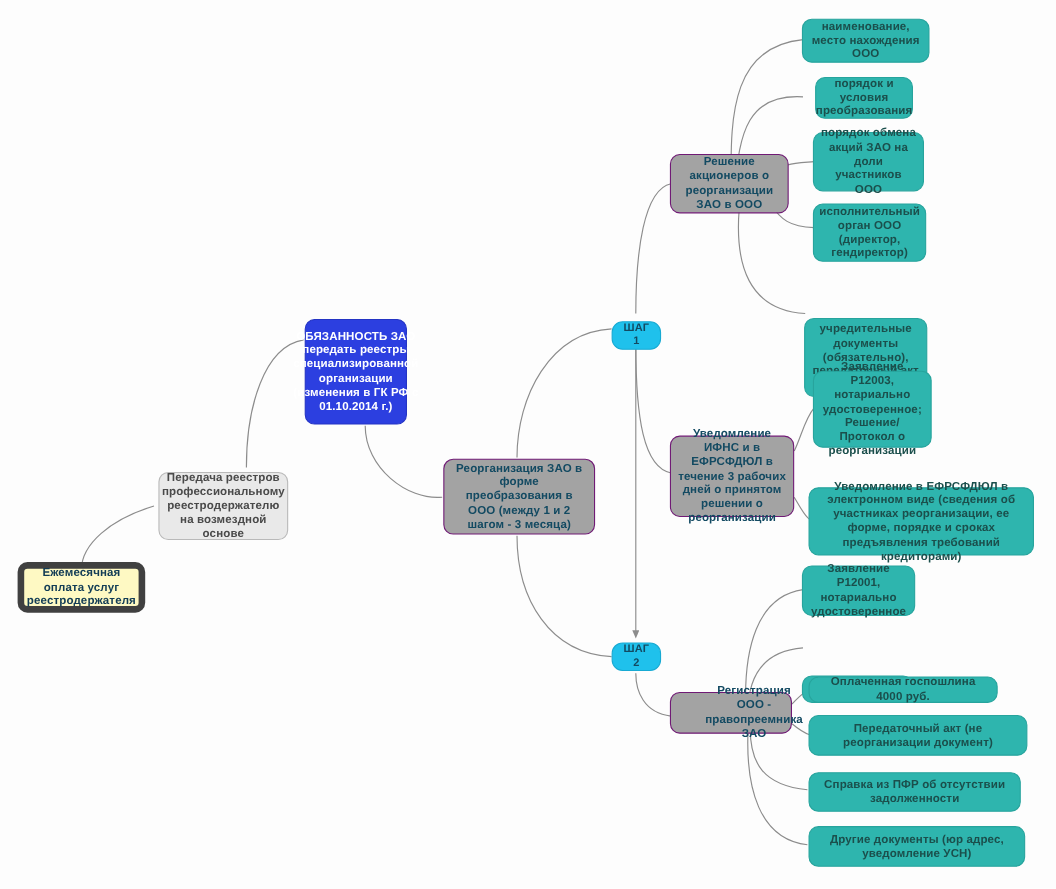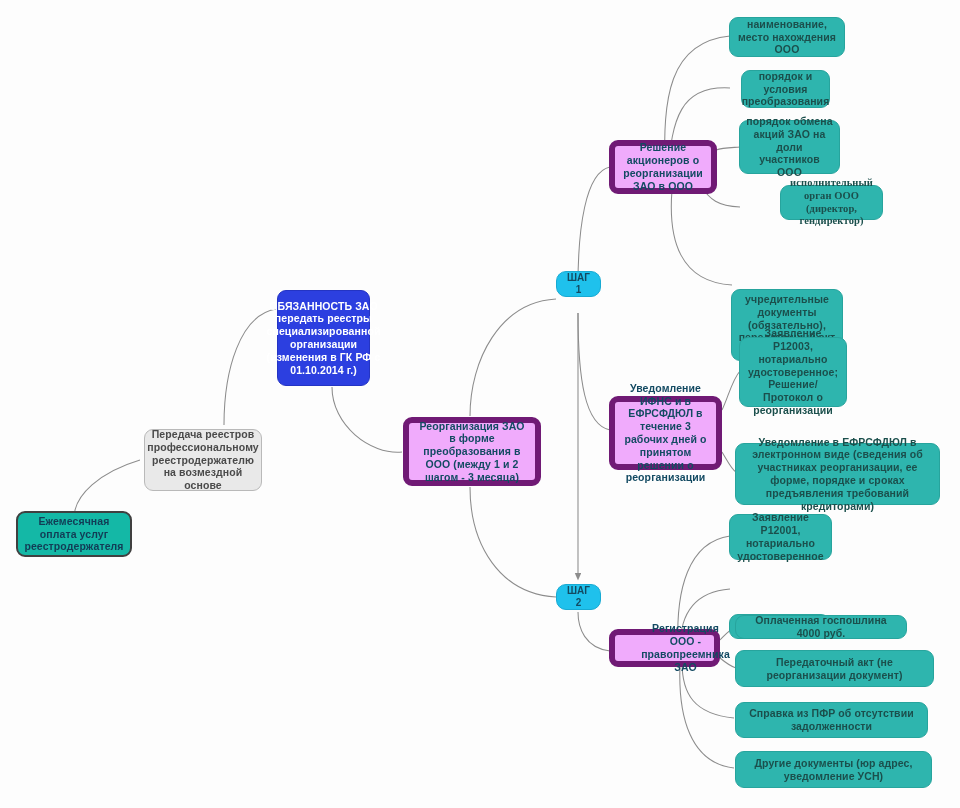--- a/index.html
+++ b/index.html
@@ -41,37 +41,37 @@
   }
   
   .n-teal {
     background: #2eb5ae;
     border: 1px solid #27a49d;
     color: #1b4f4c;
     font-size: 10.5px;
   }
   
   .n-cyan {
-    background: #f0abfc;
-    border: 6px solid #701a75;
+    background: #a3a3a3;
+    border: 1px solid #701a75;
     color: #134a62;
     font-size: 10.5px;
   }
   
   .n-step {
     background: #1fc1ec;
     border: 1px solid #17aad3;
     color: #134a62;
     font-size: 10px;
     border-radius: 10px;
   }
   
   .n-blue {
-    background: #14b8a6;
-    border: 2px solid #404040;
+    background: #fef9c3;
+    border: 6px solid #404040;
     color: #123c55;
     font-size: 10.5px;
   }
   
   .n-royal {
     background: #2c3fe0;
     border: 1px solid #2434c4;
     color: #ffffff;
     font-size: 10.5px;
   }
@@ -141,21 +141,21 @@
   </div>
 
   <div class="node n-royal" style="left:277px; top:290px; width:93px; height:96px;">
     <span>ОБЯЗАННОСТЬ ЗАО передать реестры специализированной организации (изменения в ГК РФ с 01.10.2014 г.)</span>
   </div>
 
   <div class="node n-cyan" style="left:403px; top:417px; width:138px; height:69px;">
     <span>Реорганизация ЗАО в форме преобразования в ООО (между 1 и 2 шагом - 3 месяца)</span>
   </div>
 
-  <div class="node n-step" style="left:556px; top:271px; width:45px; height:26px;">
+  <div class="node n-step" style="left:556px; top:292px; width:45px; height:26px;">
     <span>ШАГ 1</span>
   </div>
 
   <div class="node n-step" style="left:556px; top:584px; width:45px; height:26px;">
     <span>ШАГ 2</span>
   </div>
 
   <div class="node n-cyan" style="left:609px; top:140px; width:108px; height:54px;">
     <span>Решение акционеров о реорганизации ЗАО в ООО</span>
   </div>
@@ -173,21 +173,21 @@
   </div>
 
   <div class="node n-teal" style="left:741px; top:70px; width:89px; height:38px;">
     <span>порядок и условия преобразования</span>
   </div>
 
   <div class="node n-teal" style="left:739px; top:120px; width:101px; height:54px;">
     <span>порядок обмена акций ЗАО на доли участников ООО</span>
   </div>
 
-  <div class="node n-teal" style="left:780px; top:185px; width:103px; height:35px;font-family:Liberation Serif, serif;">
+  <div class="node n-teal" style="left:739px; top:185px; width:103px; height:53px;">
     <span>исполнительный орган ООО (директор, гендиректор)</span>
   </div>
 
   <div class="node n-teal" style="left:731px; top:249px; width:112px; height:72px;margin-top:40px;">
     <span>учредительные документы (обязательно), передаточный акт (по желанию)</span>
   </div>
 
   <div class="node n-teal" style="left:739px; top:337px; width:108px; height:70px;">
     <span>Заявление Р12003, нотариально удостоверенное; Решение/Протокол о реорганизации</span>
   </div>

